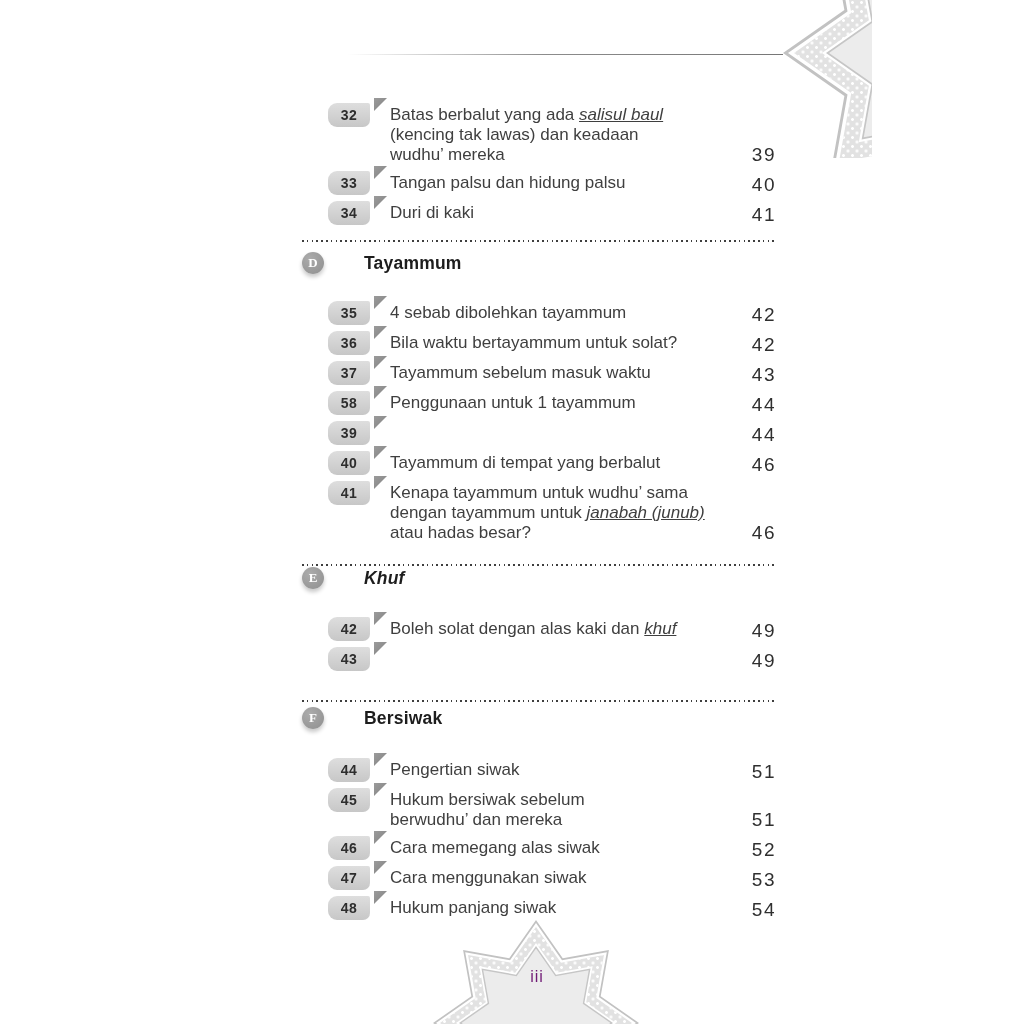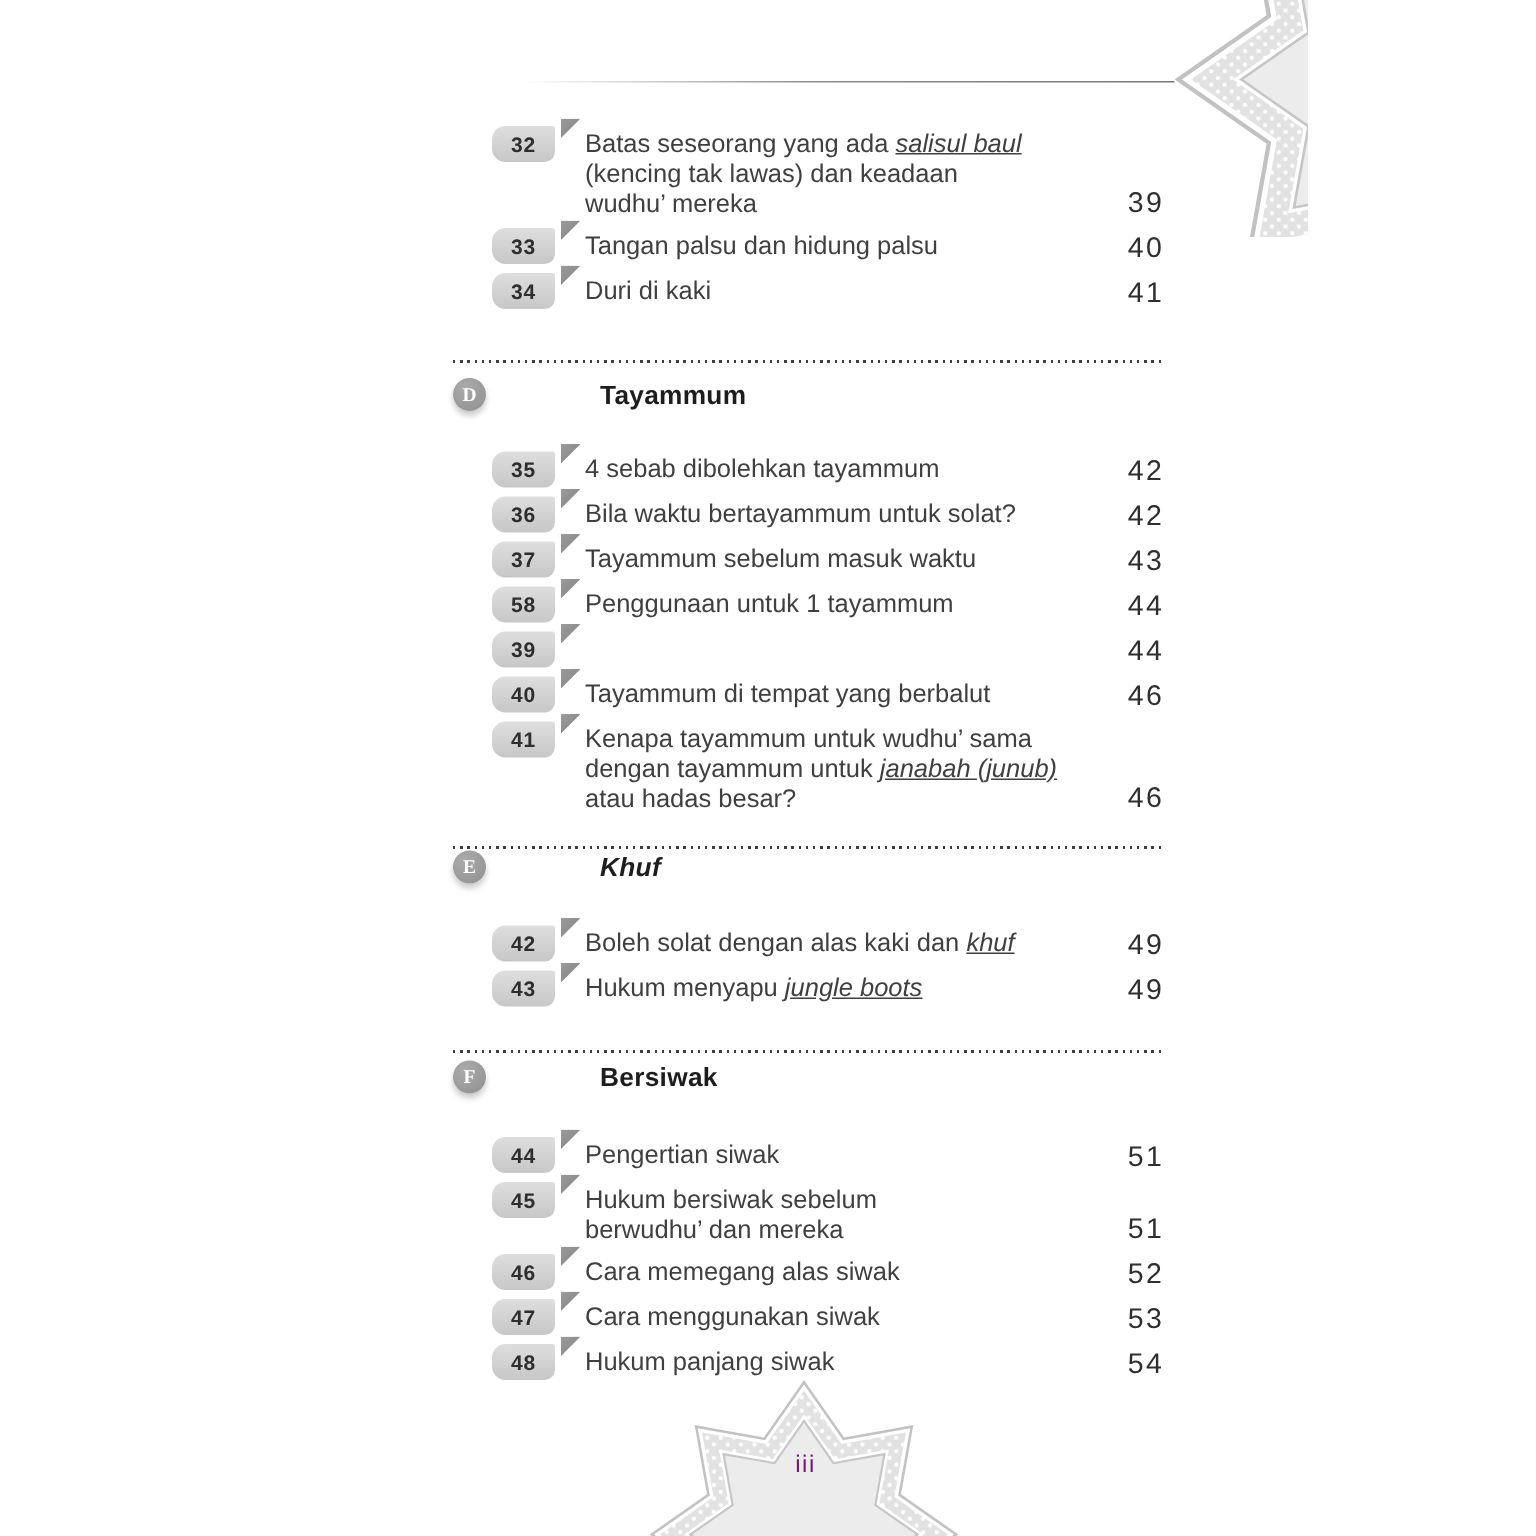--- a/index.html
+++ b/index.html
@@ -44,25 +44,25 @@
   
   .sec{position:absolute;left:302px;height:24px;display:flex;align-items:center;}
   .sD{top:251px}.sE{top:566px}.sF{top:706px}
   .sec .dot{
     width:22px;height:22px;border-radius:50%;
     background:radial-gradient(circle at 35% 30%, #ababab, #8f8f8f);
     box-shadow:0 3px 4px rgba(0,0,0,0.22);
     display:flex;align-items:center;justify-content:center;
     color:#ffffff;font-family:"Liberation Serif", serif;font-weight:bold;font-size:13px;
   }
-  .sec .sec-title{margin-left:76px;font-weight:bold;font-size:17.5px;color:#1d1d1d;letter-spacing:0.2px;}
+  .sec .sec-title{margin-left:40px;font-weight:bold;font-size:17.5px;color:#1d1d1d;letter-spacing:0.2px;}
   .sec .sec-title.it{font-style:italic;}
   
   .group{position:absolute;left:328px;width:448px;}
-  .g0{top:86px}.g1{top:303px}.g2{top:619px}.g3{top:760px}
+  .g0{top:105px}.g1{top:303px}.g2{top:619px}.g3{top:760px}
   .row{display:flex;align-items:flex-start;margin-bottom:8px;}
   .badge-wrap{width:62px;display:flex;align-items:flex-start;margin-top:-2px;flex:none;}
   .badge{
     width:42px;height:24px;flex:none;
     background:linear-gradient(180deg,#dedede,#c7c7c7);
     border-radius:9px 2px 7px 9px;
     display:flex;align-items:center;justify-content:center;
     font-weight:bold;font-size:14px;color:#2e2e2e;letter-spacing:0.5px;
   }
   .fold{
@@ -118,21 +118,21 @@
     <div class="sec-title">Bersiwak</div>
   </div>
 
   <div class="group g0" id="group-0">
       <div class="row">
         <div class="badge-wrap">
           <div class="badge">32</div>
           <div class="fold"></div>
         </div>
         <div class="title">
-          <div class="line"><span>Batas seseorang yang ada </span><span class="it">salisul baul</span></div>
+          <div class="line"><span>Batas berbalut yang ada </span><span class="it">salisul baul</span></div>
           <div class="line"><span>(kencing tak lawas) dan keadaan</span></div>
           <div class="line"><span>wudhu’ mereka</span></div>
         </div>
         <div class="pageno">39</div>
       </div>
       <div class="row">
         <div class="badge-wrap">
           <div class="badge">33</div>
           <div class="fold"></div>
         </div>
@@ -231,23 +231,20 @@
         </div>
         <div class="title">
           <div class="line"><span>Boleh solat dengan alas kaki dan </span><span class="it">khuf</span></div>
         </div>
         <div class="pageno">49</div>
       </div>
       <div class="row">
         <div class="badge-wrap">
           <div class="badge">43</div>
           <div class="fold"></div>
-        </div>
-        <div class="title">
-          <div class="line"><span>Hukum menyapu </span><span class="it">jungle boots</span></div>
         </div>
         <div class="pageno">49</div>
       </div>
     </div>
   <div class="group g3" id="group-3">
       <div class="row">
         <div class="badge-wrap">
           <div class="badge">44</div>
           <div class="fold"></div>
         </div>

